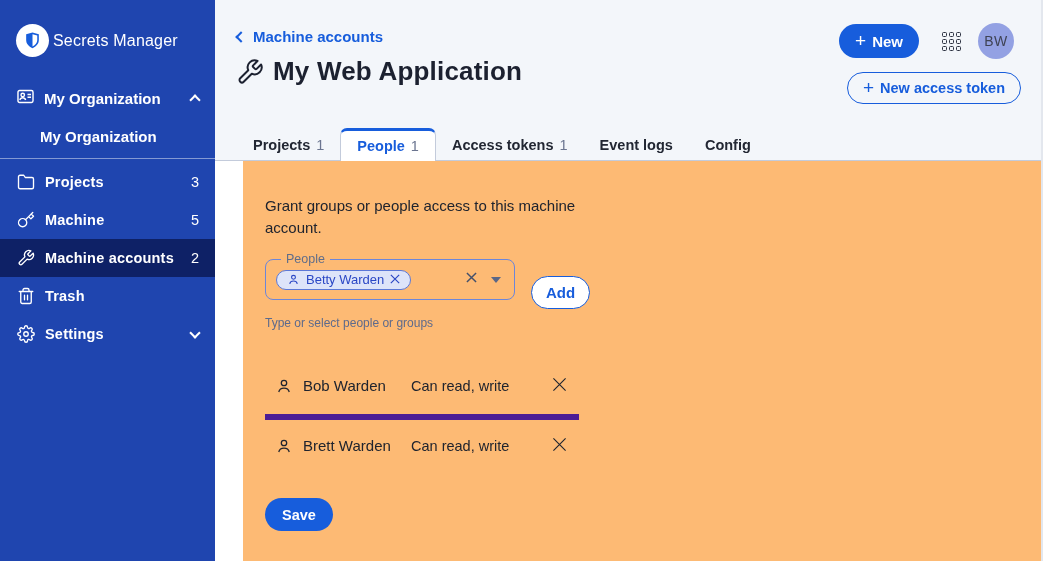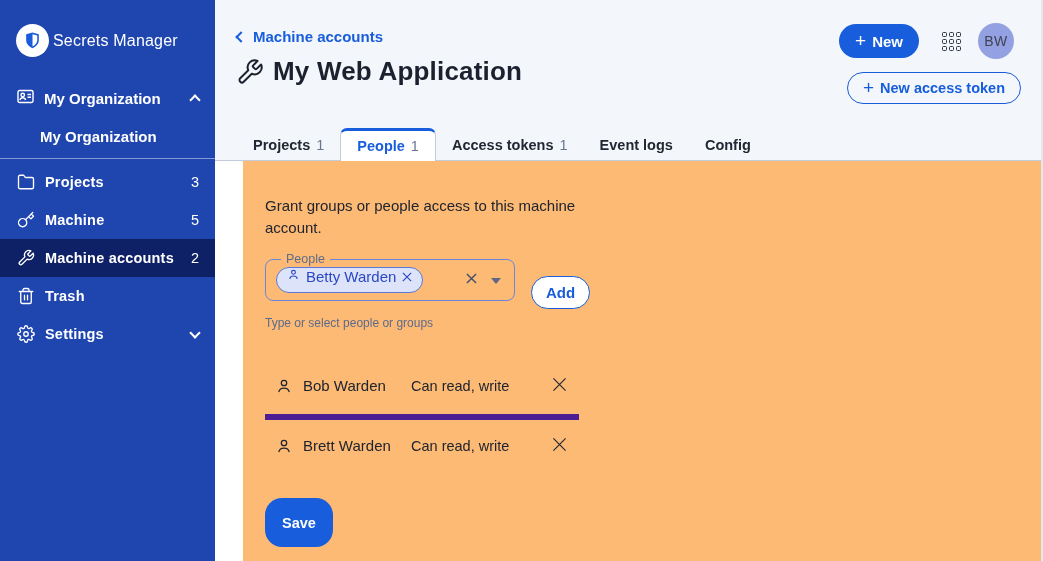--- a/index.html
+++ b/index.html
@@ -94,23 +94,23 @@
   .content { flex:1; background:#fdba74; padding:34px 0 0 22px; position:relative;margin-left:28px; }
   .grant-desc { width:332px; font-size:15px; line-height:22px; color:#20242e; }
 
   .field-row { margin-top:13px; position:relative; height:57px; }
   .people-fieldset {
     width:250px; border:1px solid #6c86d9; border-radius:8px; padding:1px 10px 7px 10px; position:relative;
   }
   .people-fieldset legend { font-size:12.5px; color:#606d89; padding:0 5px; margin-left:5px; }
   .field-inner { display:flex; align-items:center; min-height:25px; }
   .chip {
-    display:inline-flex; align-items:flex-start; gap:6px; height:26px; border-radius:13px;
+    display:inline-flex; align-items:center; gap:6px; height:20px; border-radius:13px;
     background:#dde4f9; border:1px solid #5b78d8; color:#2a47c5;
-    padding:0 10px; font-size:15px; cursor:pointer;
+    padding:0 10px; font-size:13px; cursor:pointer;
   }
   .chip svg { width:13px; height:13px; }
   .chip .chip-x svg { width:10px; height:10px; }
   .field-clear { position:absolute; right:37px; bottom:12px; cursor:pointer; color:#44506b; }
   .field-clear svg { width:11px; height:11px; }
   .field-caret {
     position:absolute; right:13px; bottom:16px; width:0; height:0; cursor:pointer;
     border-left:5px solid transparent; border-right:5px solid transparent; border-top:6px solid #5a6787;
   }
   .add-btn {
@@ -132,21 +132,21 @@
   }
   .t-row + .t-row { border-top:6px solid #4c1d95; }
   .cell-name { display:flex; align-items:center; gap:10px; padding-left:10px; font-size:15px; color:#20242e; }
   .cell-name svg { width:18px; height:18px; color:#20242e; flex:none; }
   .cell-perms { font-size:14.5px; color:#20242e; }
   .cell-remove { display:flex; justify-content:center; }
   .remove-btn { background:none; border:none; cursor:pointer; color:#20242e; padding:2px; }
   .remove-btn svg { width:15px; height:15px; }
 
   .save-btn {
-    margin-top:27px; background:#175ddc; color:#fff; height:49px; border-radius:17px;
+    margin-top:27px; background:#175ddc; color:#fff; height:33px; border-radius:17px;
     padding:0 17px; font-size:14.5px; font-weight:700;
   }
   .edge-strip { position:absolute; right:0; top:0; width:2px; height:561px; background:#e3e7ee; }
 </style>
 </head>
 <body>
 
 <nav class="sidebar">
   <div class="logo-row">
     <span class="logo-circle">

